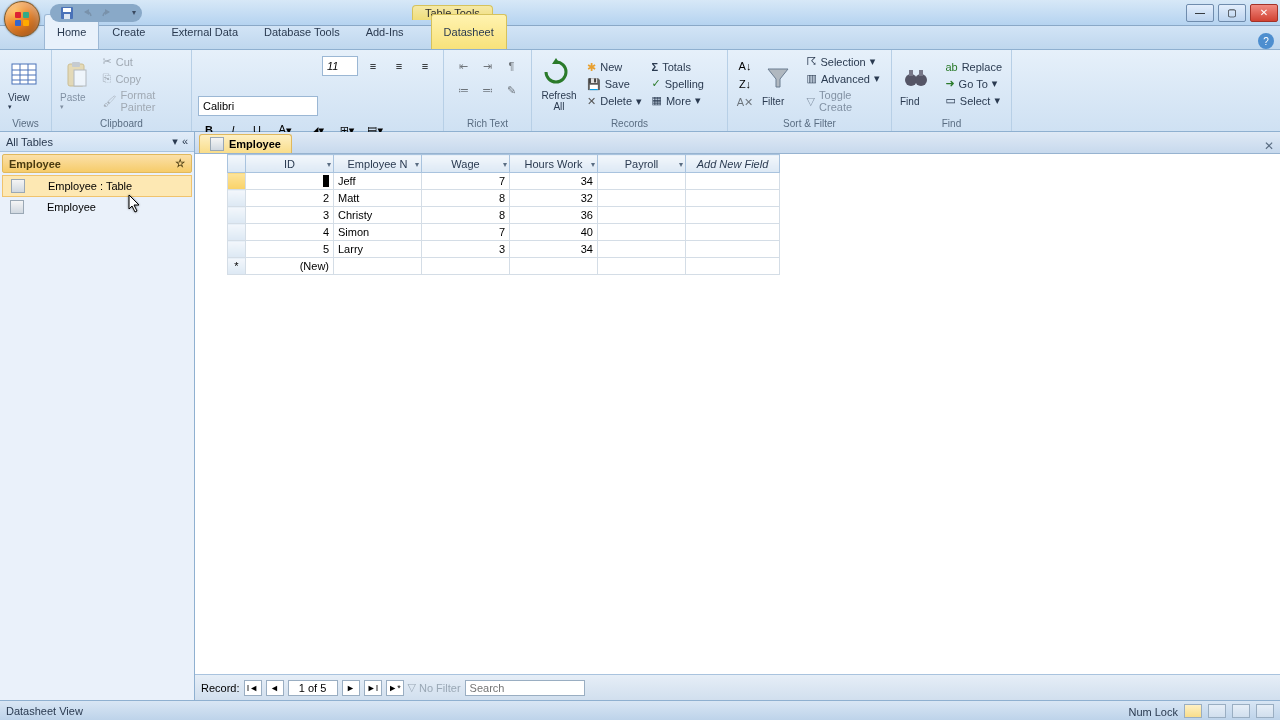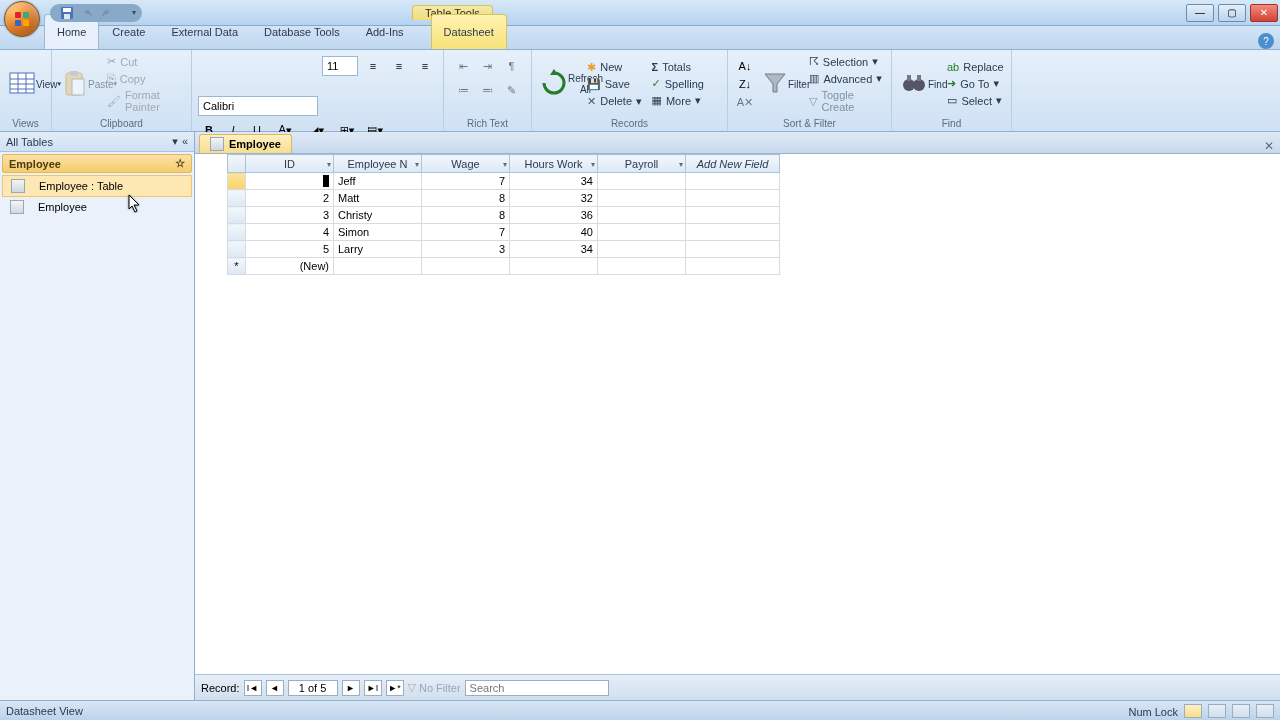--- a/index.html
+++ b/index.html
@@ -23,36 +23,36 @@
 .tab.active { background:#e8f1fb; border-color:#9db8d5; border-radius:3px 3px 0 0;}
 .tab.ctx { margin-left: 30px; background:linear-gradient(to bottom,#fff3b0,#f8e27a); border-color:#d6c25c; border-radius:3px 3px 0 0;}
 .help-btn { margin-left:auto; margin-right:6px; width:16px; height:16px; border-radius:50%; background:#4d8ecf; color:#fff; font-size:10px; display:flex; align-items:center; justify-content:center;}
 
 
 .ribbon { height: 82px; background: linear-gradient(to bottom, #e6f0fa, #cfe1f3); display:flex; border-bottom:1px solid #8fb0d0;}
 .group { border-right: 1px solid #b7cfe6; display:flex; flex-direction:column; justify-content:space-between; padding: 2px 6px 0 6px;}
 .group-body { flex:1; display:flex; align-items:center; gap:4px; }
 .group-label { text-align:center; font-size:10px; color:#5a6d82; padding:2px 0; position:relative;}
 
-.big-btn { display:flex; flex-direction:row; align-items:center; width:42px; font-size:10px; color:#2a3a50; padding:2px;}
+.big-btn { display:flex; flex-direction:column; align-items:flex-start; width:42px; font-size:10px; color:#2a3a50; padding:2px;}
 .big-btn .ico-lg { width:32px; height:32px; margin-bottom:2px; display:flex; align-items:center; justify-content:center; font-size:22px;}
 .med-btn { display:flex; align-items:center; gap:4px; font-size:11px; color:#2a3a50; padding:1px 3px;}
 .med-btn.disabled { color:#a0a9b3; }
 .col { display:flex; flex-direction:column; gap:2px; }
 .sm-btn { width:22px; height:20px; border:1px solid transparent; display:flex; align-items:center; justify-content:center; font-size:11px;}
 .sel { border:1px solid #9bb7d4; background:#fff; font-size:11px; padding:1px 4px; height:20px;}
-.font-name{width:120px;margin-top:40px;} .font-size{width:36px;}
+.font-name{width:120px;margin-top:40px;} .font-size{width:36px;font-style:italic;}
 
 
 .nav-pane { position:absolute; left:0; top:132px; width:195px; bottom:20px; background:#eaf1fa; border-right:1px solid #8fb0d0;}
 .nav-hdr { height:20px; background:linear-gradient(to bottom,#e2ecf8,#cfe1f3); border-bottom:1px solid #a9c3de; display:flex; align-items:center; padding:0 6px; font-size:11px; color:#2a3a50;}
 .nav-hdr .carets{margin-left:auto; display:flex; gap:4px;}
 .nav-group-hdr { background:linear-gradient(to bottom,#fbe0a9,#f6cc6a); border:1px solid #e0b85c; padding:2px 6px; font-size:11px; font-weight:bold; color:#4a3b10; margin:2px; border-radius:2px; display:flex; align-items:center;}
 .nav-group-hdr .up{margin-left:auto;}
-.nav-item { display:flex; align-items:center; gap:14px; padding:3px 8px; font-size:11px; margin:0 2px;}
+.nav-item { display:flex; align-items:center; gap:23px; padding:3px 8px; font-size:11px; margin:0 2px;}
 .nav-item.active{ background:#fde8b3; border:1px solid #f0c36d;}
 .nav-item .mini-ico{width:14px; height:14px; background:linear-gradient(to bottom,#f5f5f5,#d0d8e0); border:1px solid #9aa8b5;}
 
 
 .doc { position:absolute; left:195px; top:132px; right:0; bottom:20px; background:#fff; }
 .tabbar { height:22px; background:linear-gradient(to bottom,#dfe9f5,#c7d9ed); border-bottom:1px solid #97b3d0; display:flex; align-items:flex-end;}
 .doc-tab { background:linear-gradient(to bottom,#fef0c4,#f9dd8a); border:1px solid #e0b85c; border-bottom:none; padding:2px 10px; font-size:11px; font-weight:bold; display:flex; align-items:center; gap:5px; border-radius:3px 3px 0 0; margin-left:4px;}
 .doc-tab .mini-ico{width:14px;height:14px;background:linear-gradient(to bottom,#f5f5f5,#d0d8e0);border:1px solid #9aa8b5;}
 .close-doc{ margin-left:auto; margin-right:6px; font-size:12px; color:#5a6d82;}
 
@@ -422,21 +422,21 @@
     <div class="nb">I◄</div>
     <div class="nb">◄</div>
     <input style="width: 50px; text-align: center;" value="1 of 5">
     <div class="nb">►</div>
     <div class="nb">►I</div>
     <div class="nb">►*</div>
     <div class="nofilter">
         <span>▽</span>
         <span>No Filter</span>
       </div>
-    <input style="width: 144px;" placeholder="Search">
+    <input style="width: 120px;" placeholder="Search">
   </div>
 </div>
 
 <div class="status">
   <span>Datasheet View</span>
   <div class="right">
     <span>Num Lock</span>
     <div class="viewbtn"></div>
     <div class="viewbtn" style="background:linear-gradient(to bottom,#e6eef7,#d1dfee);"></div>
     <div class="viewbtn" style="background:linear-gradient(to bottom,#e6eef7,#d1dfee);"></div>

